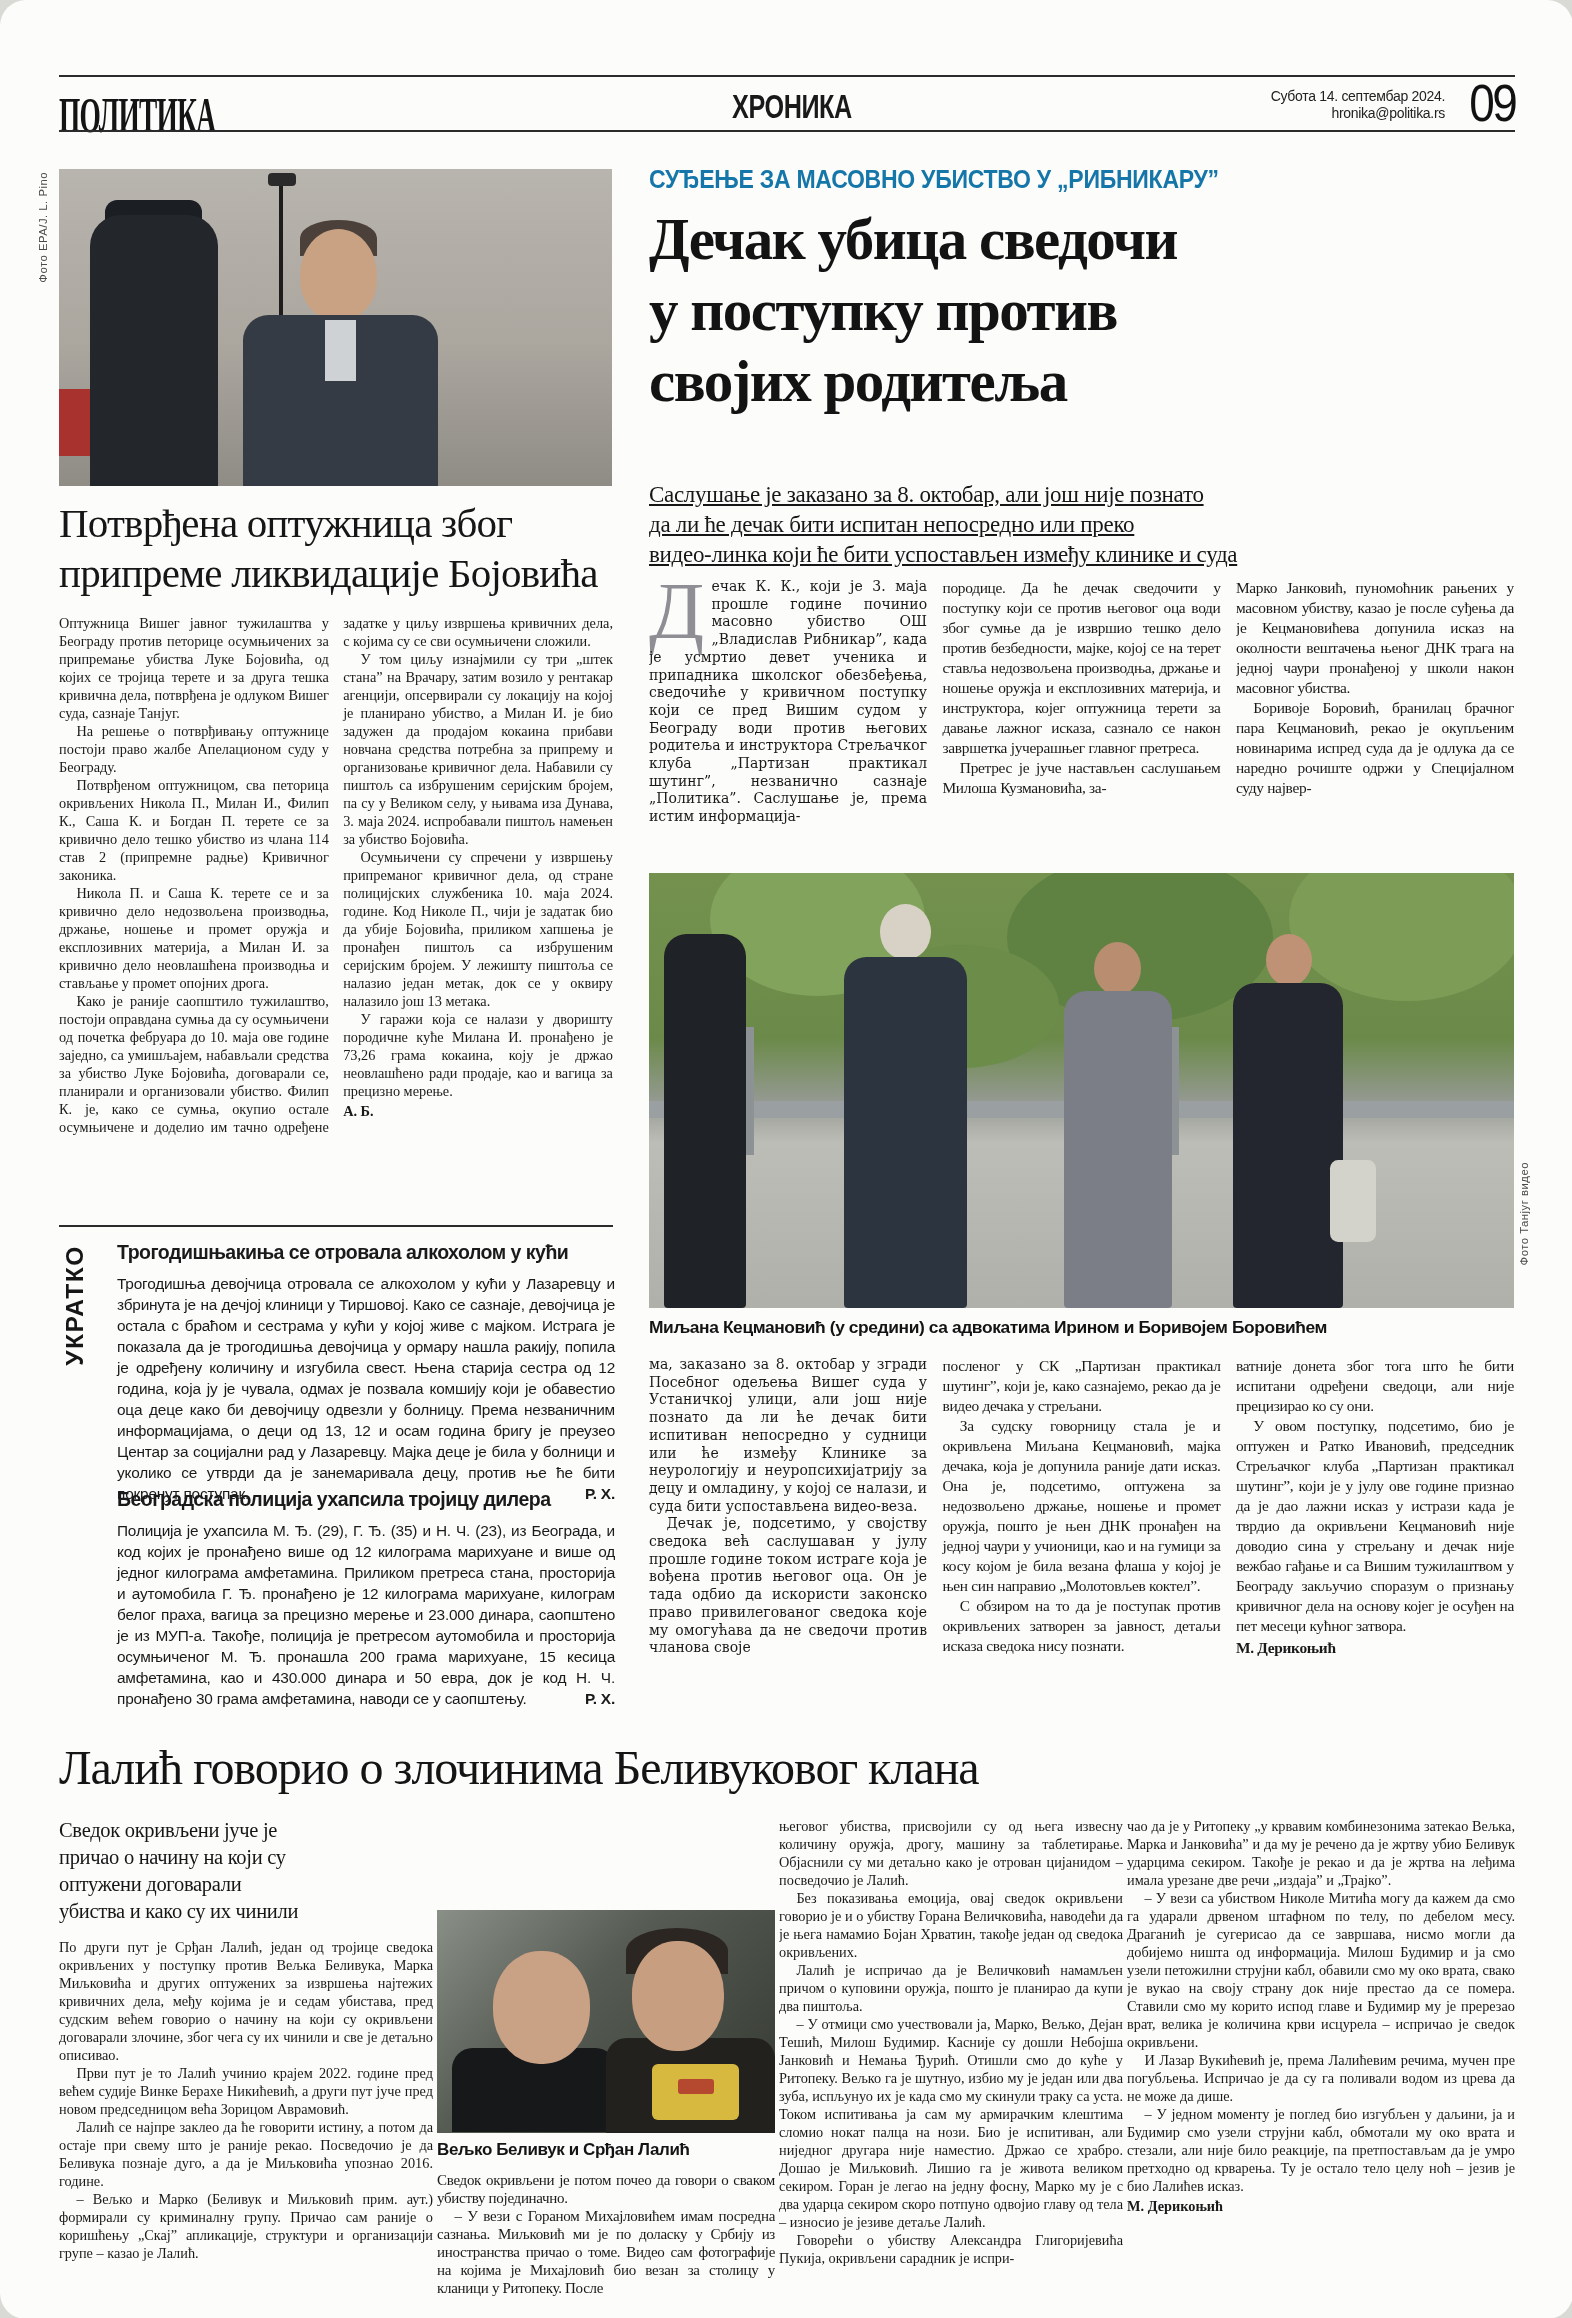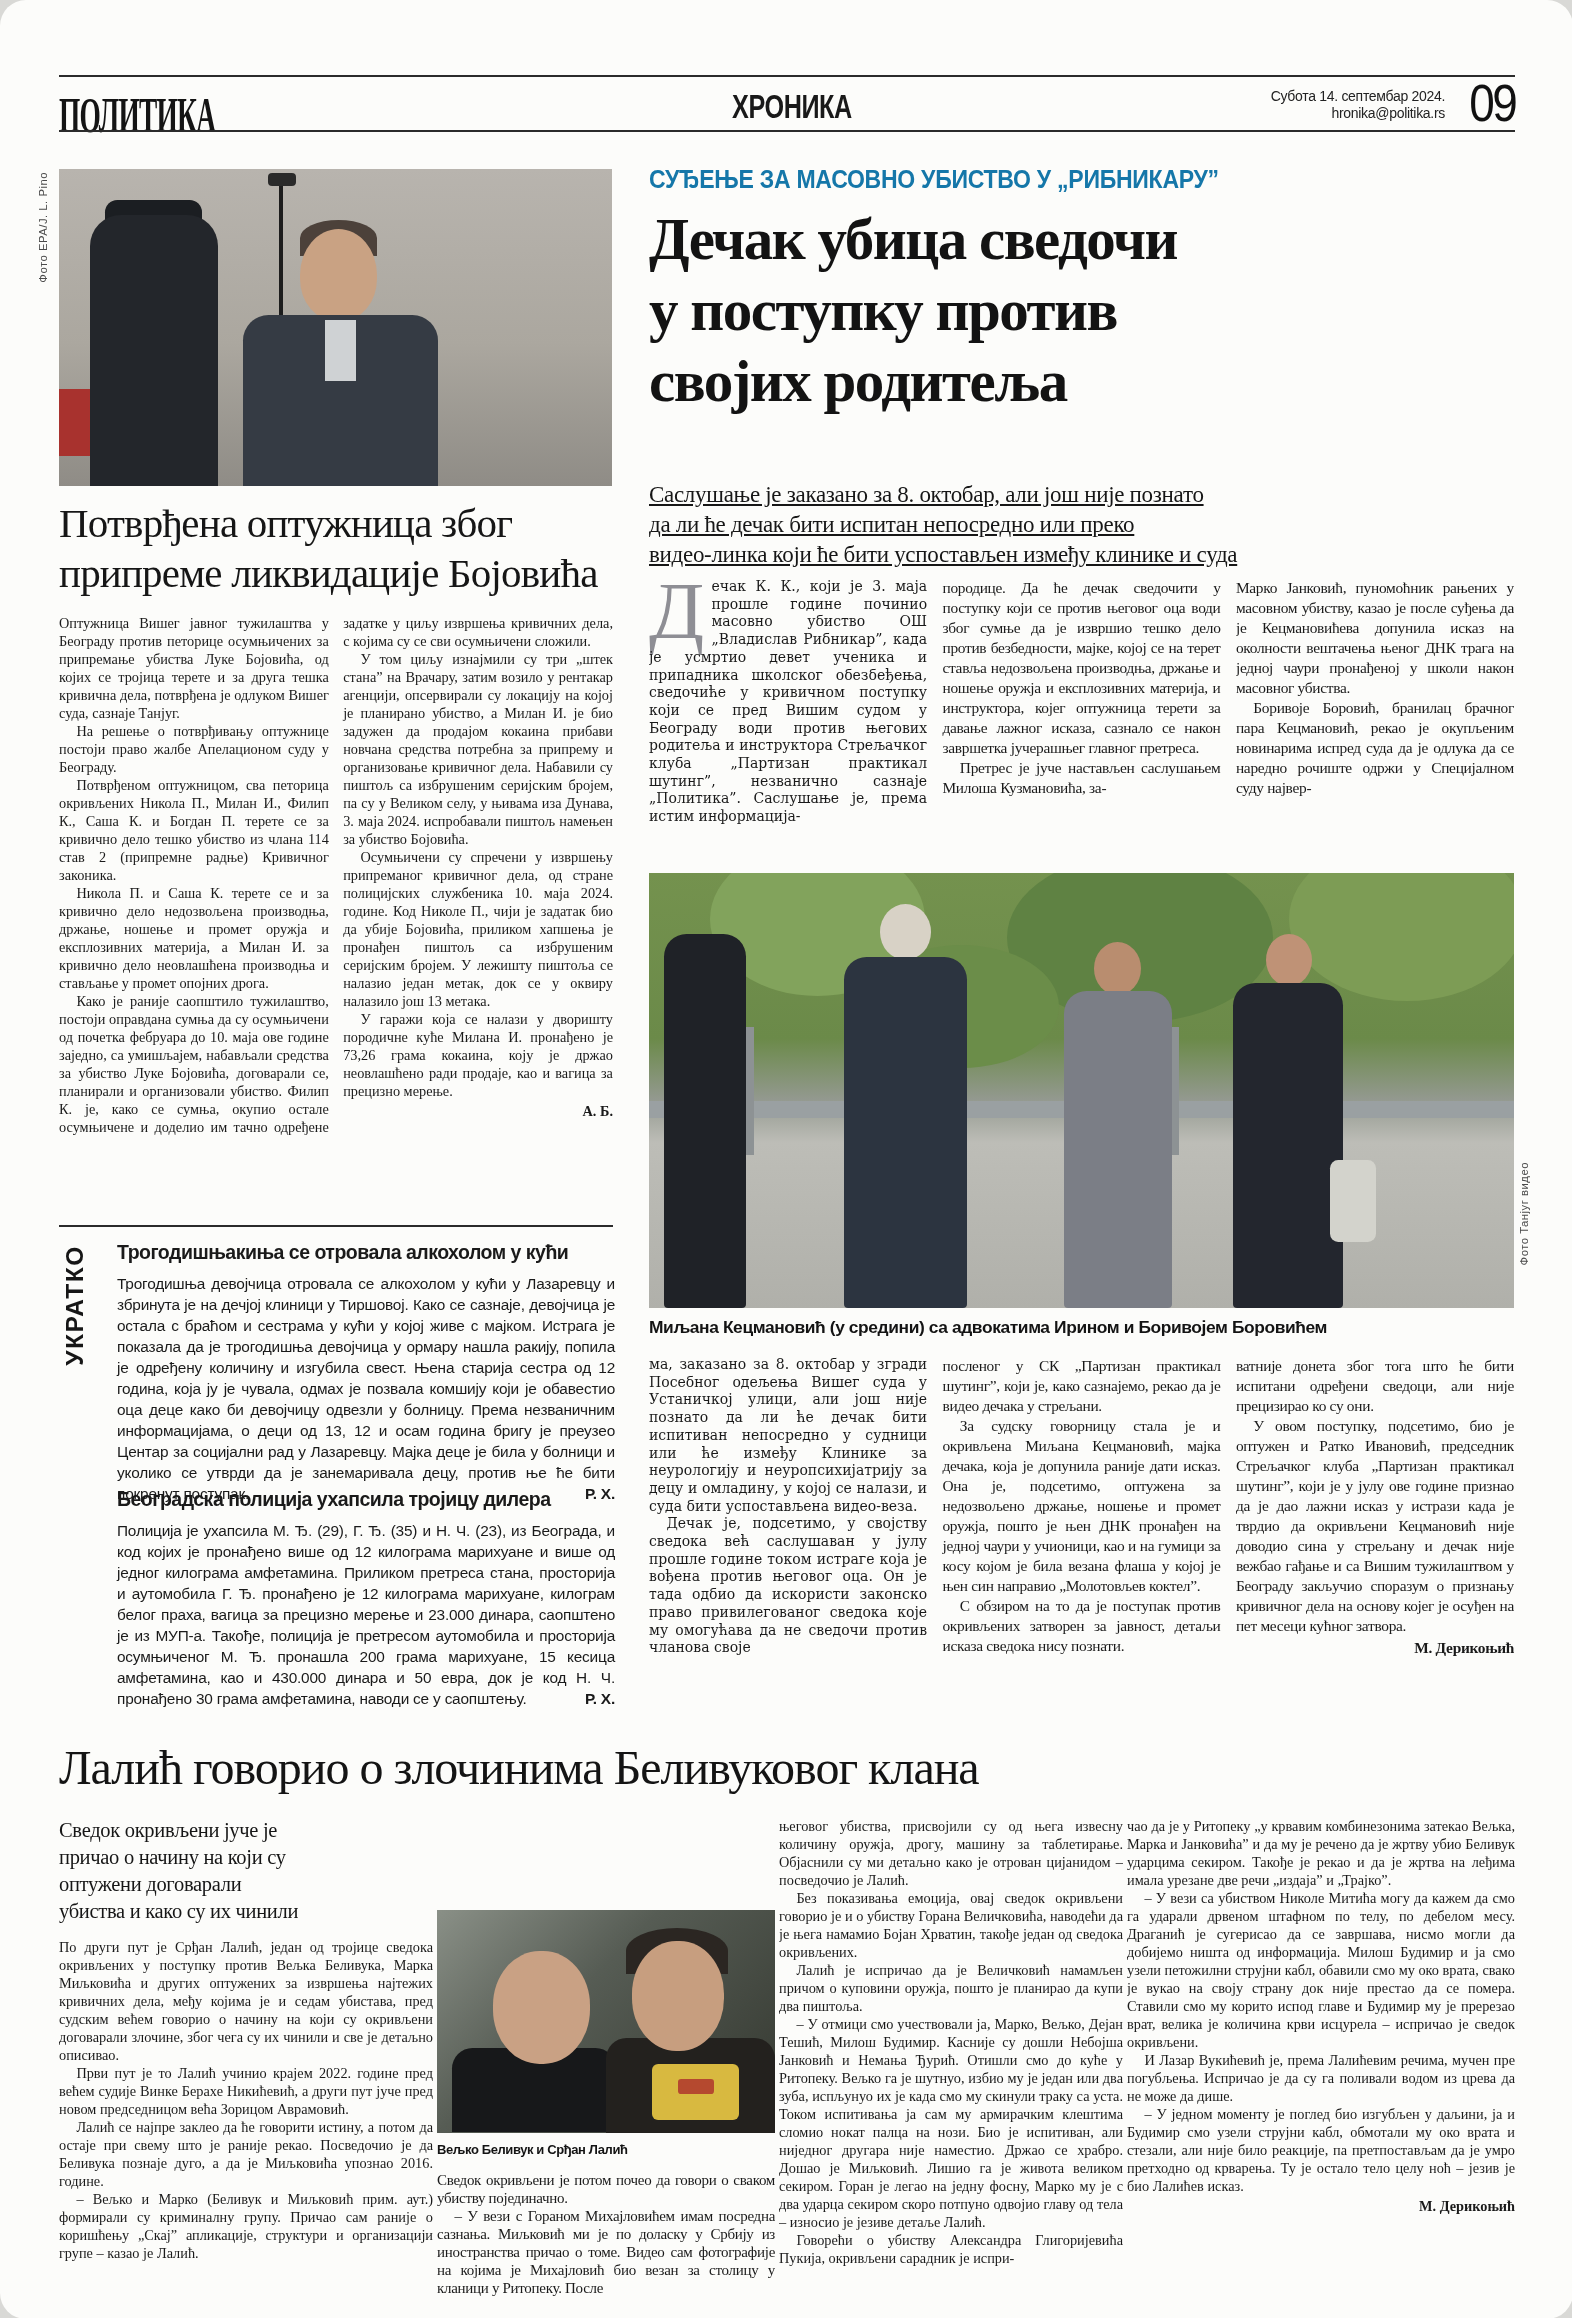--- a/index.html
+++ b/index.html
@@ -32,21 +32,21 @@
   }
 
   
   .vcredit {
     position:absolute; writing-mode:vertical-rl; transform:rotate(180deg);
     font:11.3px "Liberation Sans", sans-serif; color:#4a4a4a; letter-spacing:0.5px;
   }
   .body { text-align:justify; }
   .body p { margin:0; }
   .body p + p { text-indent:17.4px; }
-  .byline { text-align:right; font-weight:700; margin-top:2px; }
+  .byline { text-align:left; font-weight:700; margin-top:2px; }
   .caption { font:700 17.4px/20.5px "Liberation Sans", sans-serif; letter-spacing:-0.4px; color:#141414; }
 
   
   #left-photo {
     position:absolute; left:59px; top:169px; width:553px; height:317px;
     background:linear-gradient(180deg,#b8b4ae 0%,#aba79f 55%,#8f8c86 100%); overflow:hidden;
   }
   .lp-officer { position:absolute; left:31px; top:46px; width:128px; height:271px; background:#23262b; border-radius:31px 31px 0 0; }
   .lp-cap { position:absolute; left:46px; top:31px; width:97px; height:36px; background:#1b1e22; border-radius:12.3px; }
   .lp-head { position:absolute; left:241px; top:60px; width:77px; height:92px; background:#c9a283; border-radius:50% 50% 46% 46%; }
@@ -282,21 +282,21 @@
       <div id="bottom-photo">
         <div class="bp-body1"></div>
         <div class="bp-body2"></div>
         <div class="bp-head1"></div>
         <div class="bp-hair2"></div>
         <div class="bp-head2"></div>
         <div class="bp-print"></div>
         <div class="bp-print2"></div>
       </div>
 
-      <div id="bottom-caption" class="caption" style="font-size:13px;">Вељко Беливук и Срђан Лалић</div>
+      <div id="bottom-caption" class="caption" style="font-size:17px;">Вељко Беливук и Срђан Лалић</div>
       <div id="bottom-below" class="bbody body serif-cond" style="font-size:15px;">
           <p>Сведок окривљени је потом почео да говори о сваком убиству појединачно.</p>
           <p>– У вези с Гораном Михајловићем имам посредна сазнања. Миљковић ми је по доласку у Србију из иностранства причао о томе. Видео сам фотографије на којима је Михајловић био везан за столицу у кланици у Ритопеку. После</p>
         </div>
     </div>
     <div id="bcolC" class="bcol bbody body">
         <p>његовог убиства, присвојили су од њега извесну количину оружја, дрогу, машину за таблетирање. Објаснили су ми детаљно како је отрован цијанидом – посведочио је Лалић.</p>
         <p>Без показивања емоција, овај сведок окривљени говорио је и о убиству Горана Величковића, наводећи да је њега намамио Бојан Хрватин, такође један од сведока окривљених.</p>
         <p>Лалић је испричао да је Величковић намамљен причом о куповини оружја, пошто је планирао да купи два пиштоља.</p>
         <p>– У отмици смо учествовали ја, Марко, Вељко, Дејан Тешић, Милош Будимир. Касније су дошли Небојша Јанковић и Немања Ђурић. Отишли смо до куће у Ритопеку. Вељко га је шутнуо, избио му је један или два зуба, испљунуо их је када смо му скинули траку са уста. Током испитивања ја сам му армирачким клештима сломио нокат палца на нози. Био је испитиван, али ниједног другара није наместио. Држао се храбро. Дошао је Миљковић. Лишио га је живота великом секиром. Горан је легао на једну фосну, Марко му је с два ударца секиром скоро потпуно одвојио главу од тела – износио је језиве детаље Лалић.</p>

